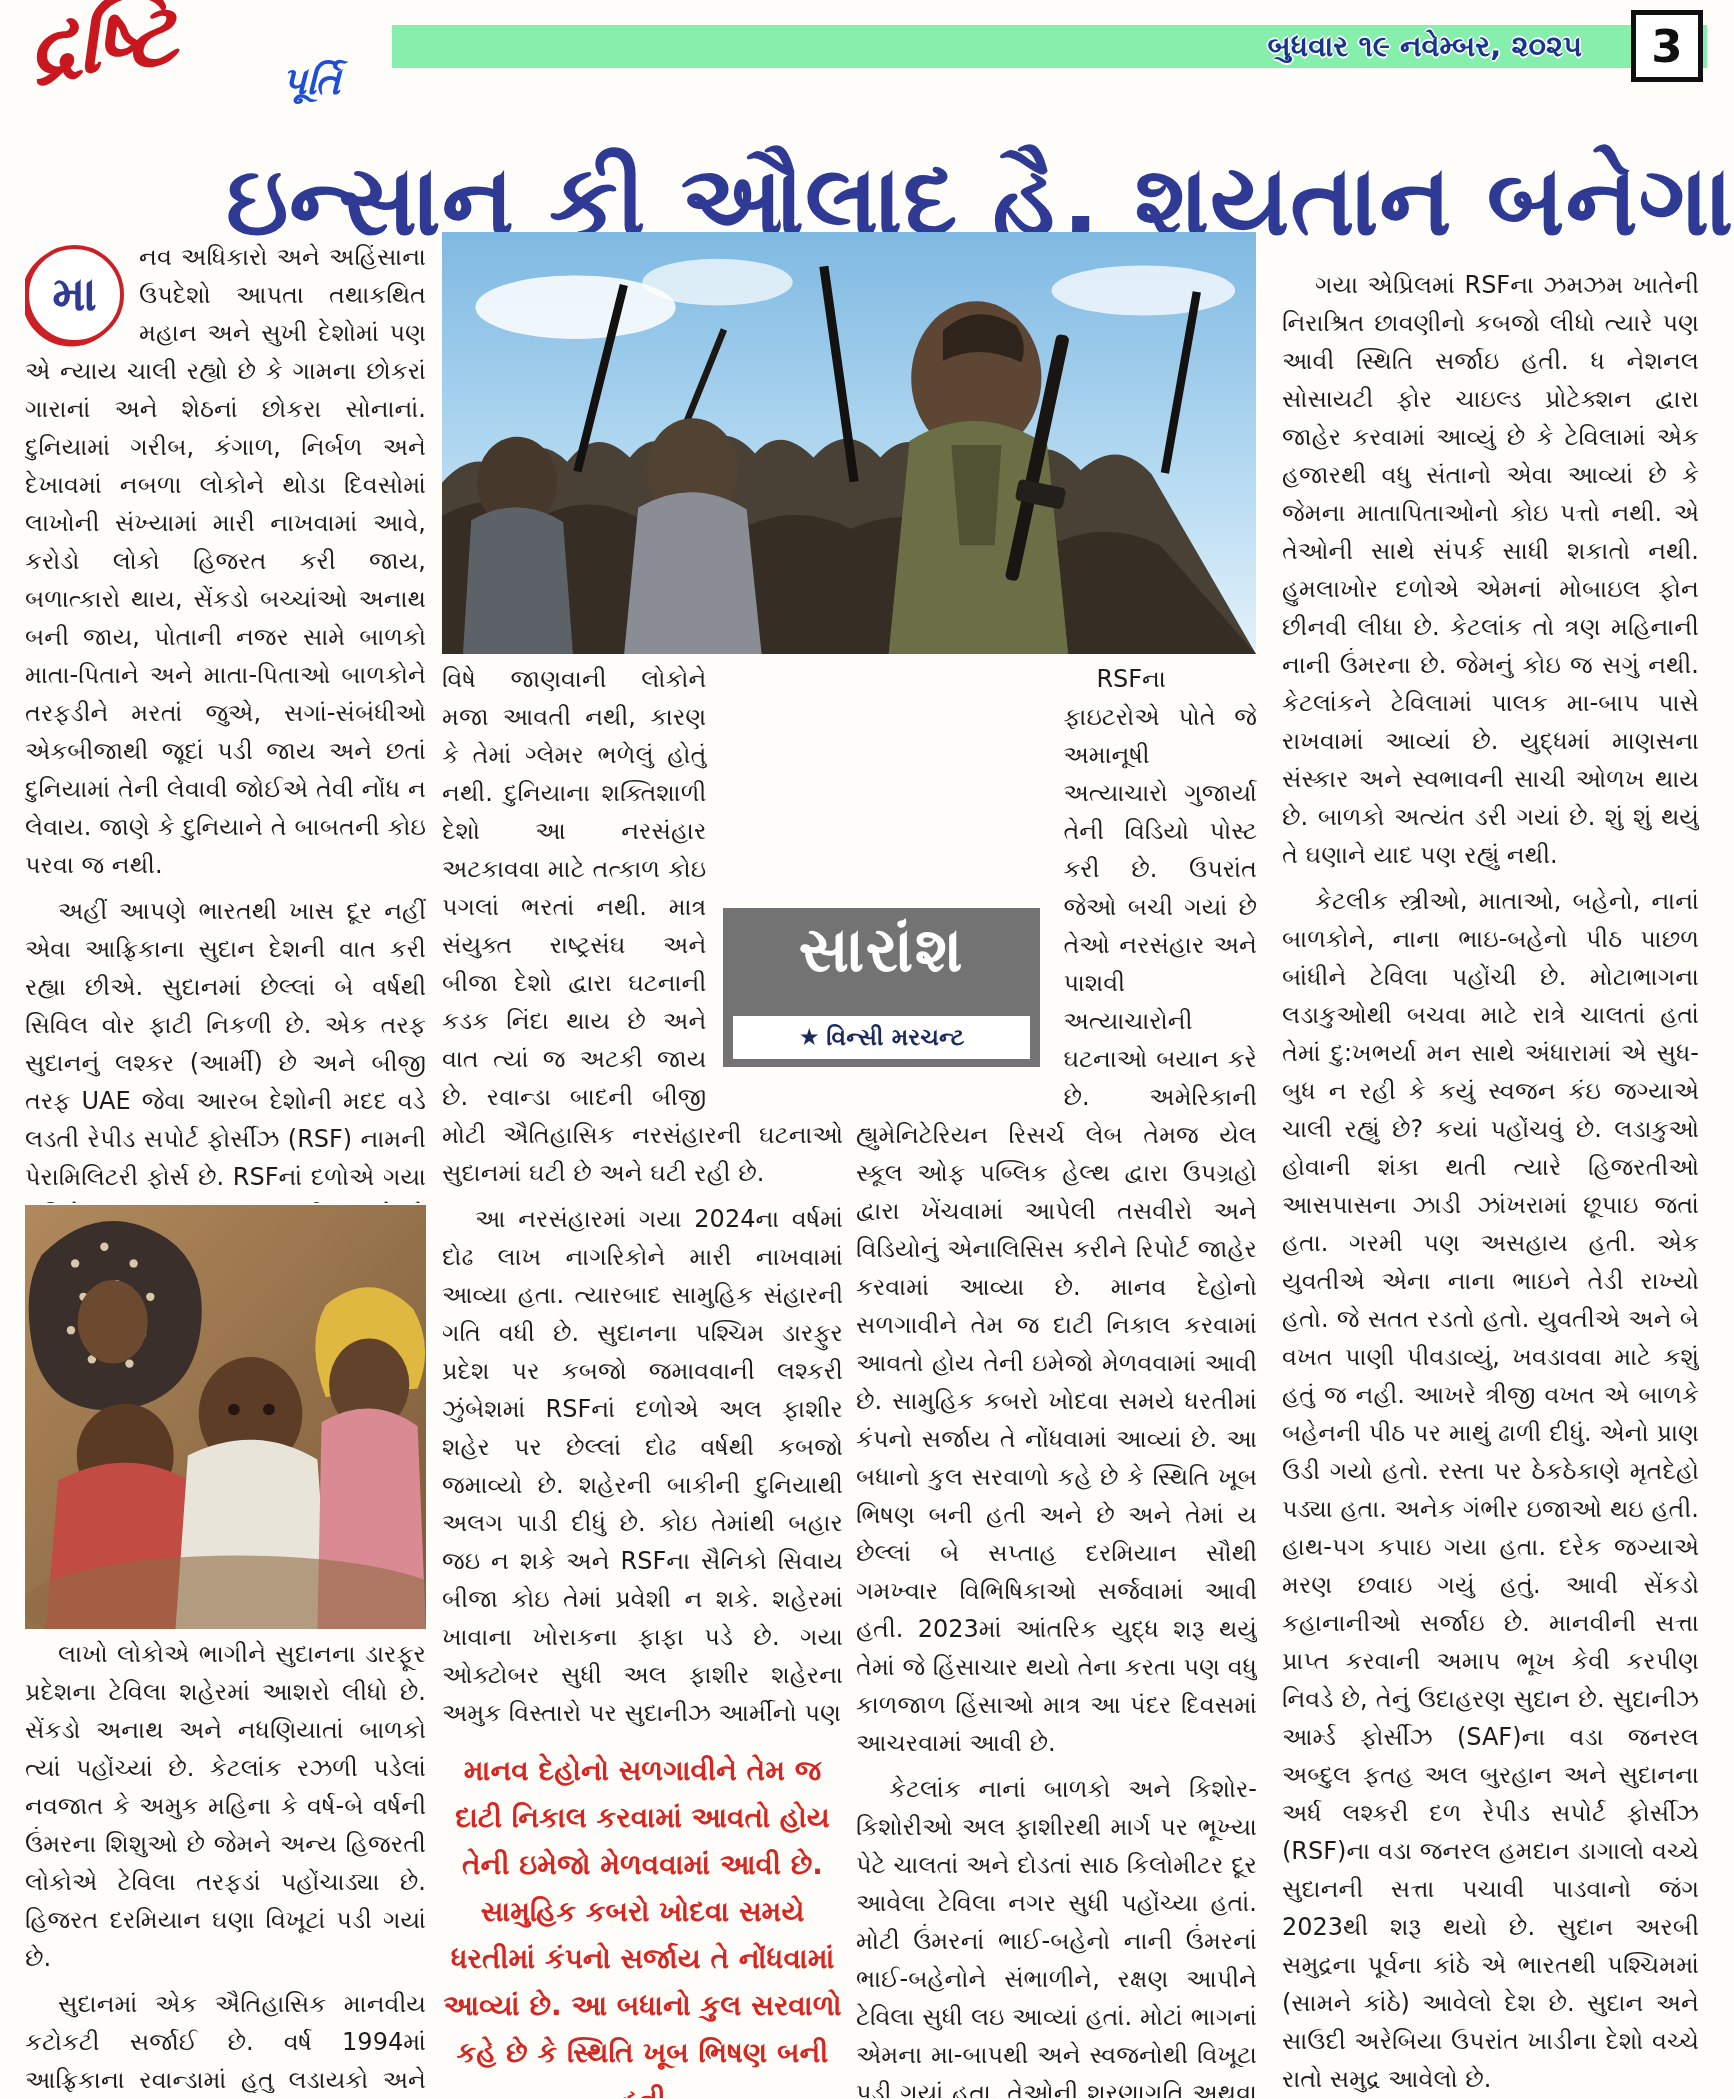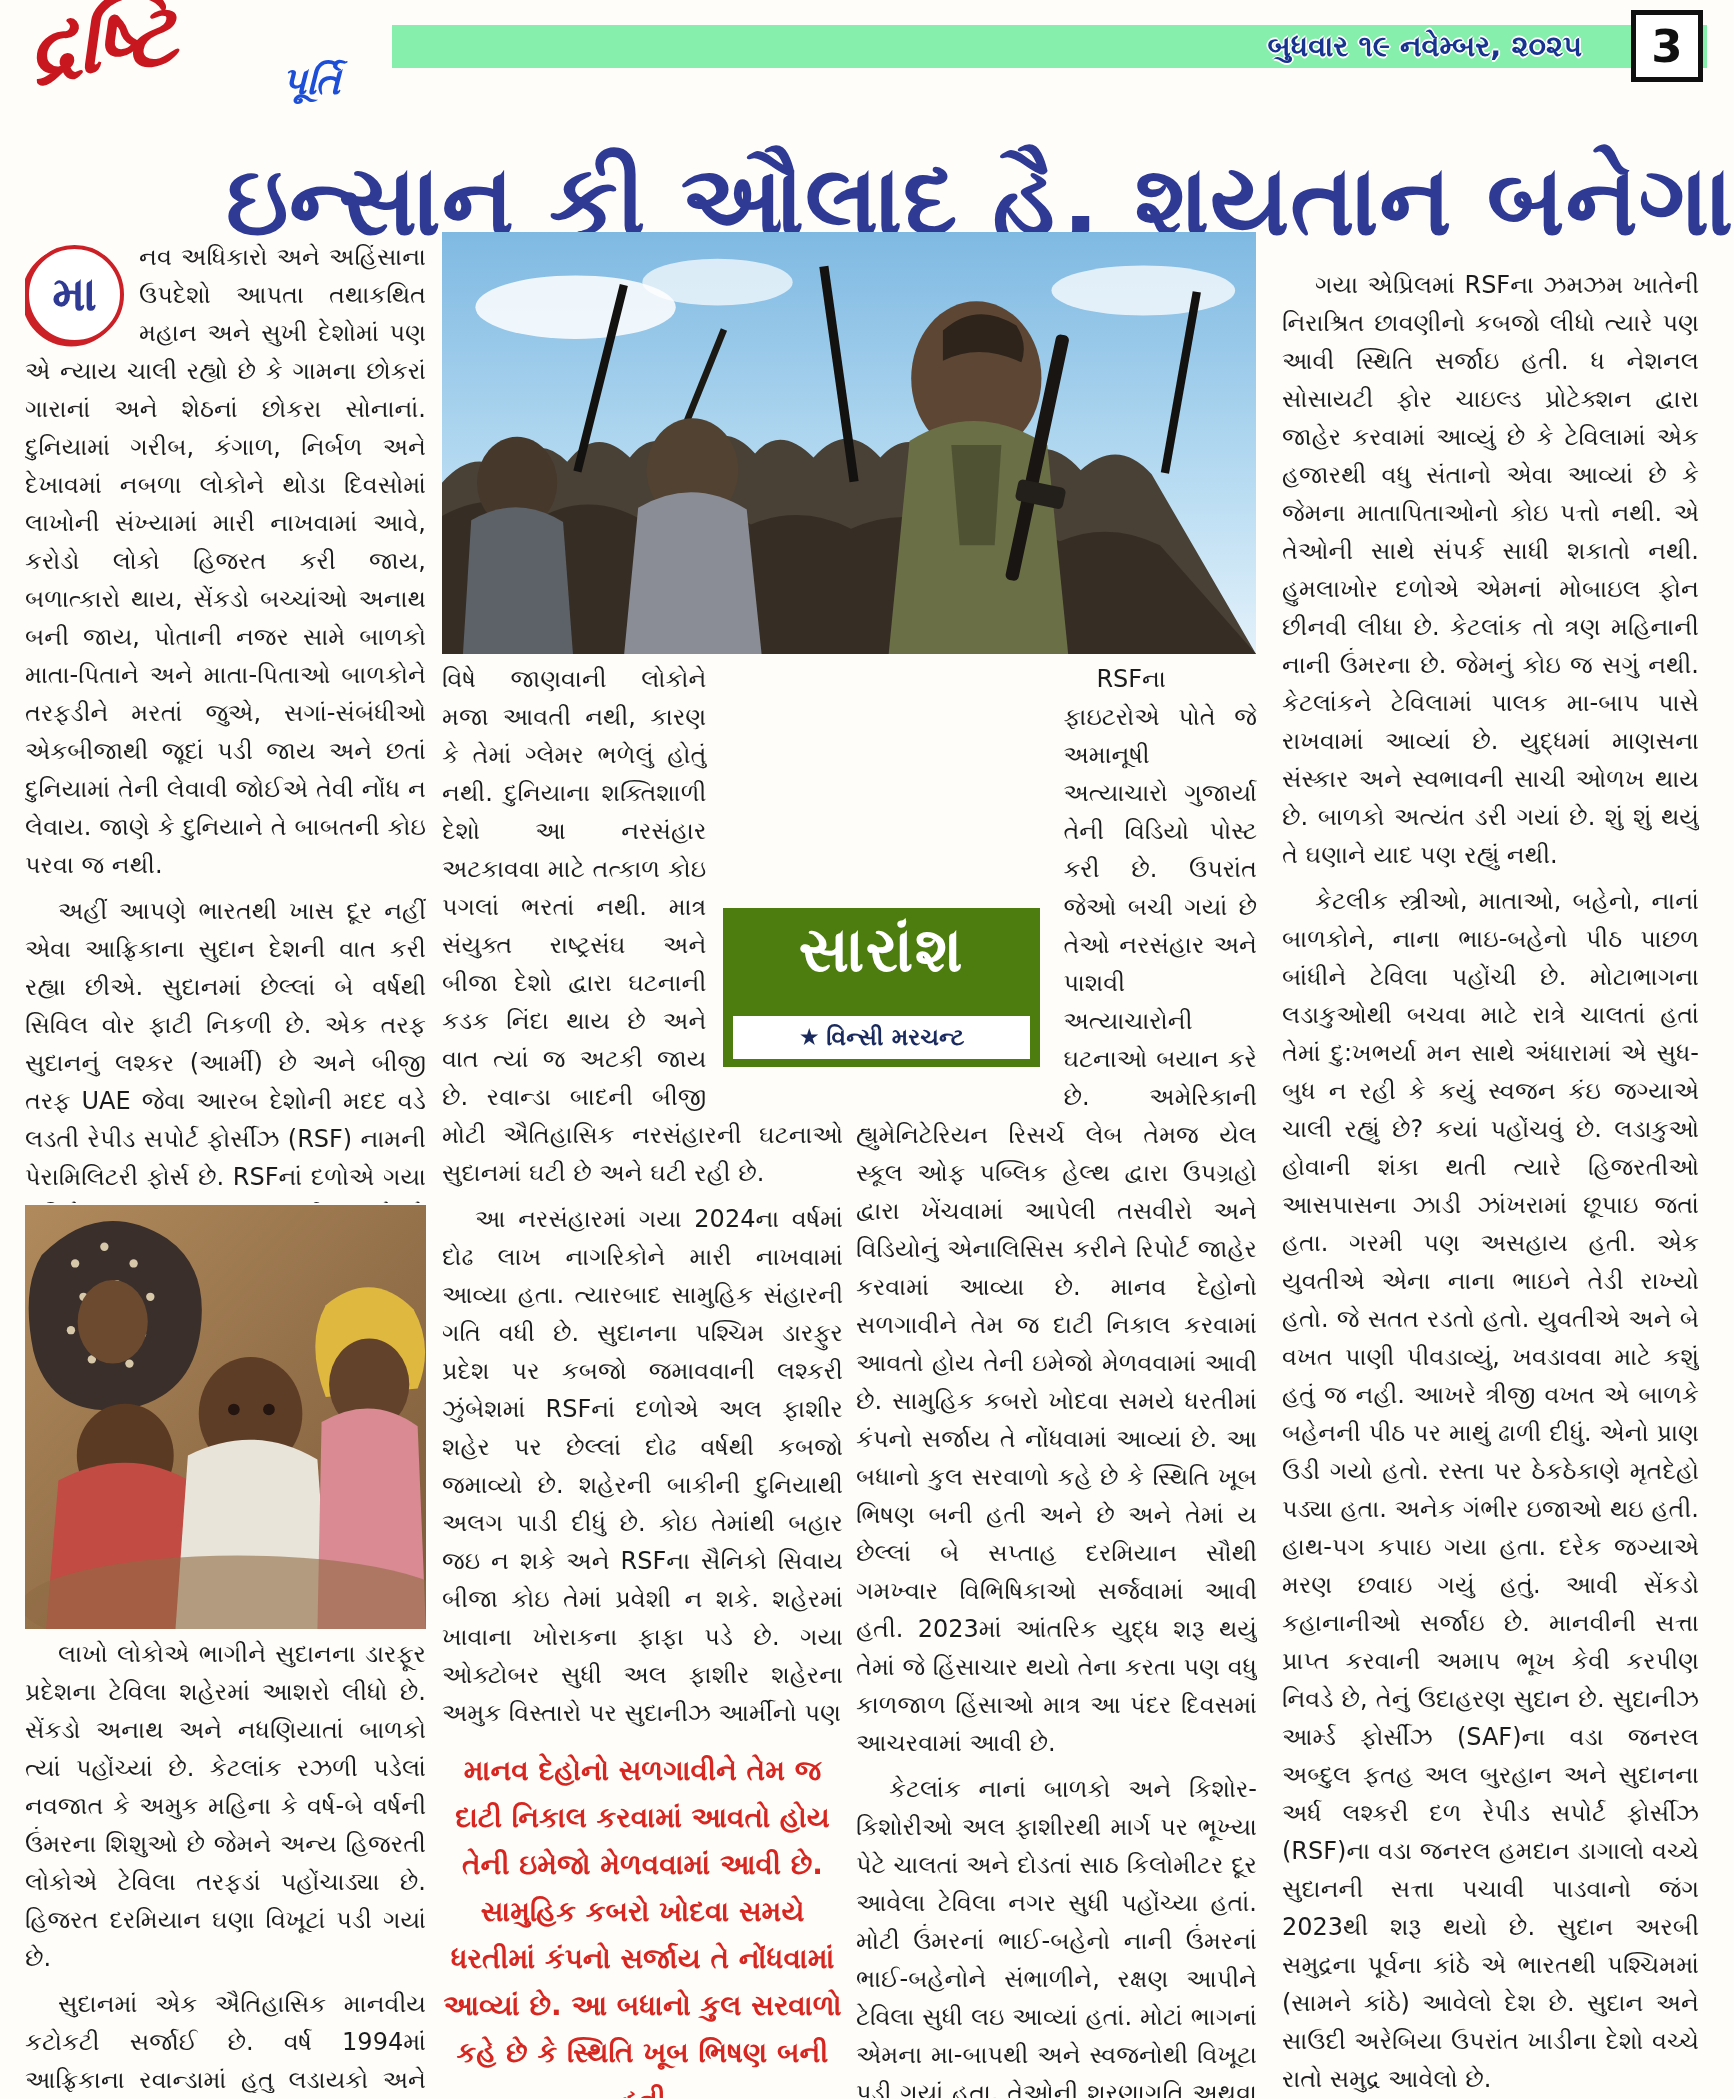--- a/index.html
+++ b/index.html
@@ -60,21 +60,21 @@
   .pull-quote{
     color:#d6261f;font-weight:bold;font-size:28px;line-height:47px;
     text-align:center;text-indent:0 !important;margin:15px 0 11.7px 0 !important;
   }
   
   .spacer-right{float:right;width:125px;height:164px;margin:250px 0 6.7px 11.7px;}
   .spacer-left{float:left;width:194px;height:164px;margin:249px 13.4px 6.7px 0;}
   
   .summary-box{
     position:absolute;left:723px;top:908px;width:317px;height:159px;
-    background:#4d7c0f;box-sizing:border-box;padding:8.3px 10px 8.3px 10px;
+    background:#737373;box-sizing:border-box;padding:8.3px 10px 8.3px 10px;
     display:flex;flex-direction:column;justify-content:space-between;
   }
   .summary-title{
     text-align:center;font-size:62px;font-weight:bold;color:#fff;line-height:1.1;
     letter-spacing:1.7px;
   }
   .summary-strip{
     background:#fff;height:43px;display:flex;align-items:center;justify-content:center;
     font-size:23.4px;font-weight:bold;color:#1a2a5e;gap:6.7px;
   }

